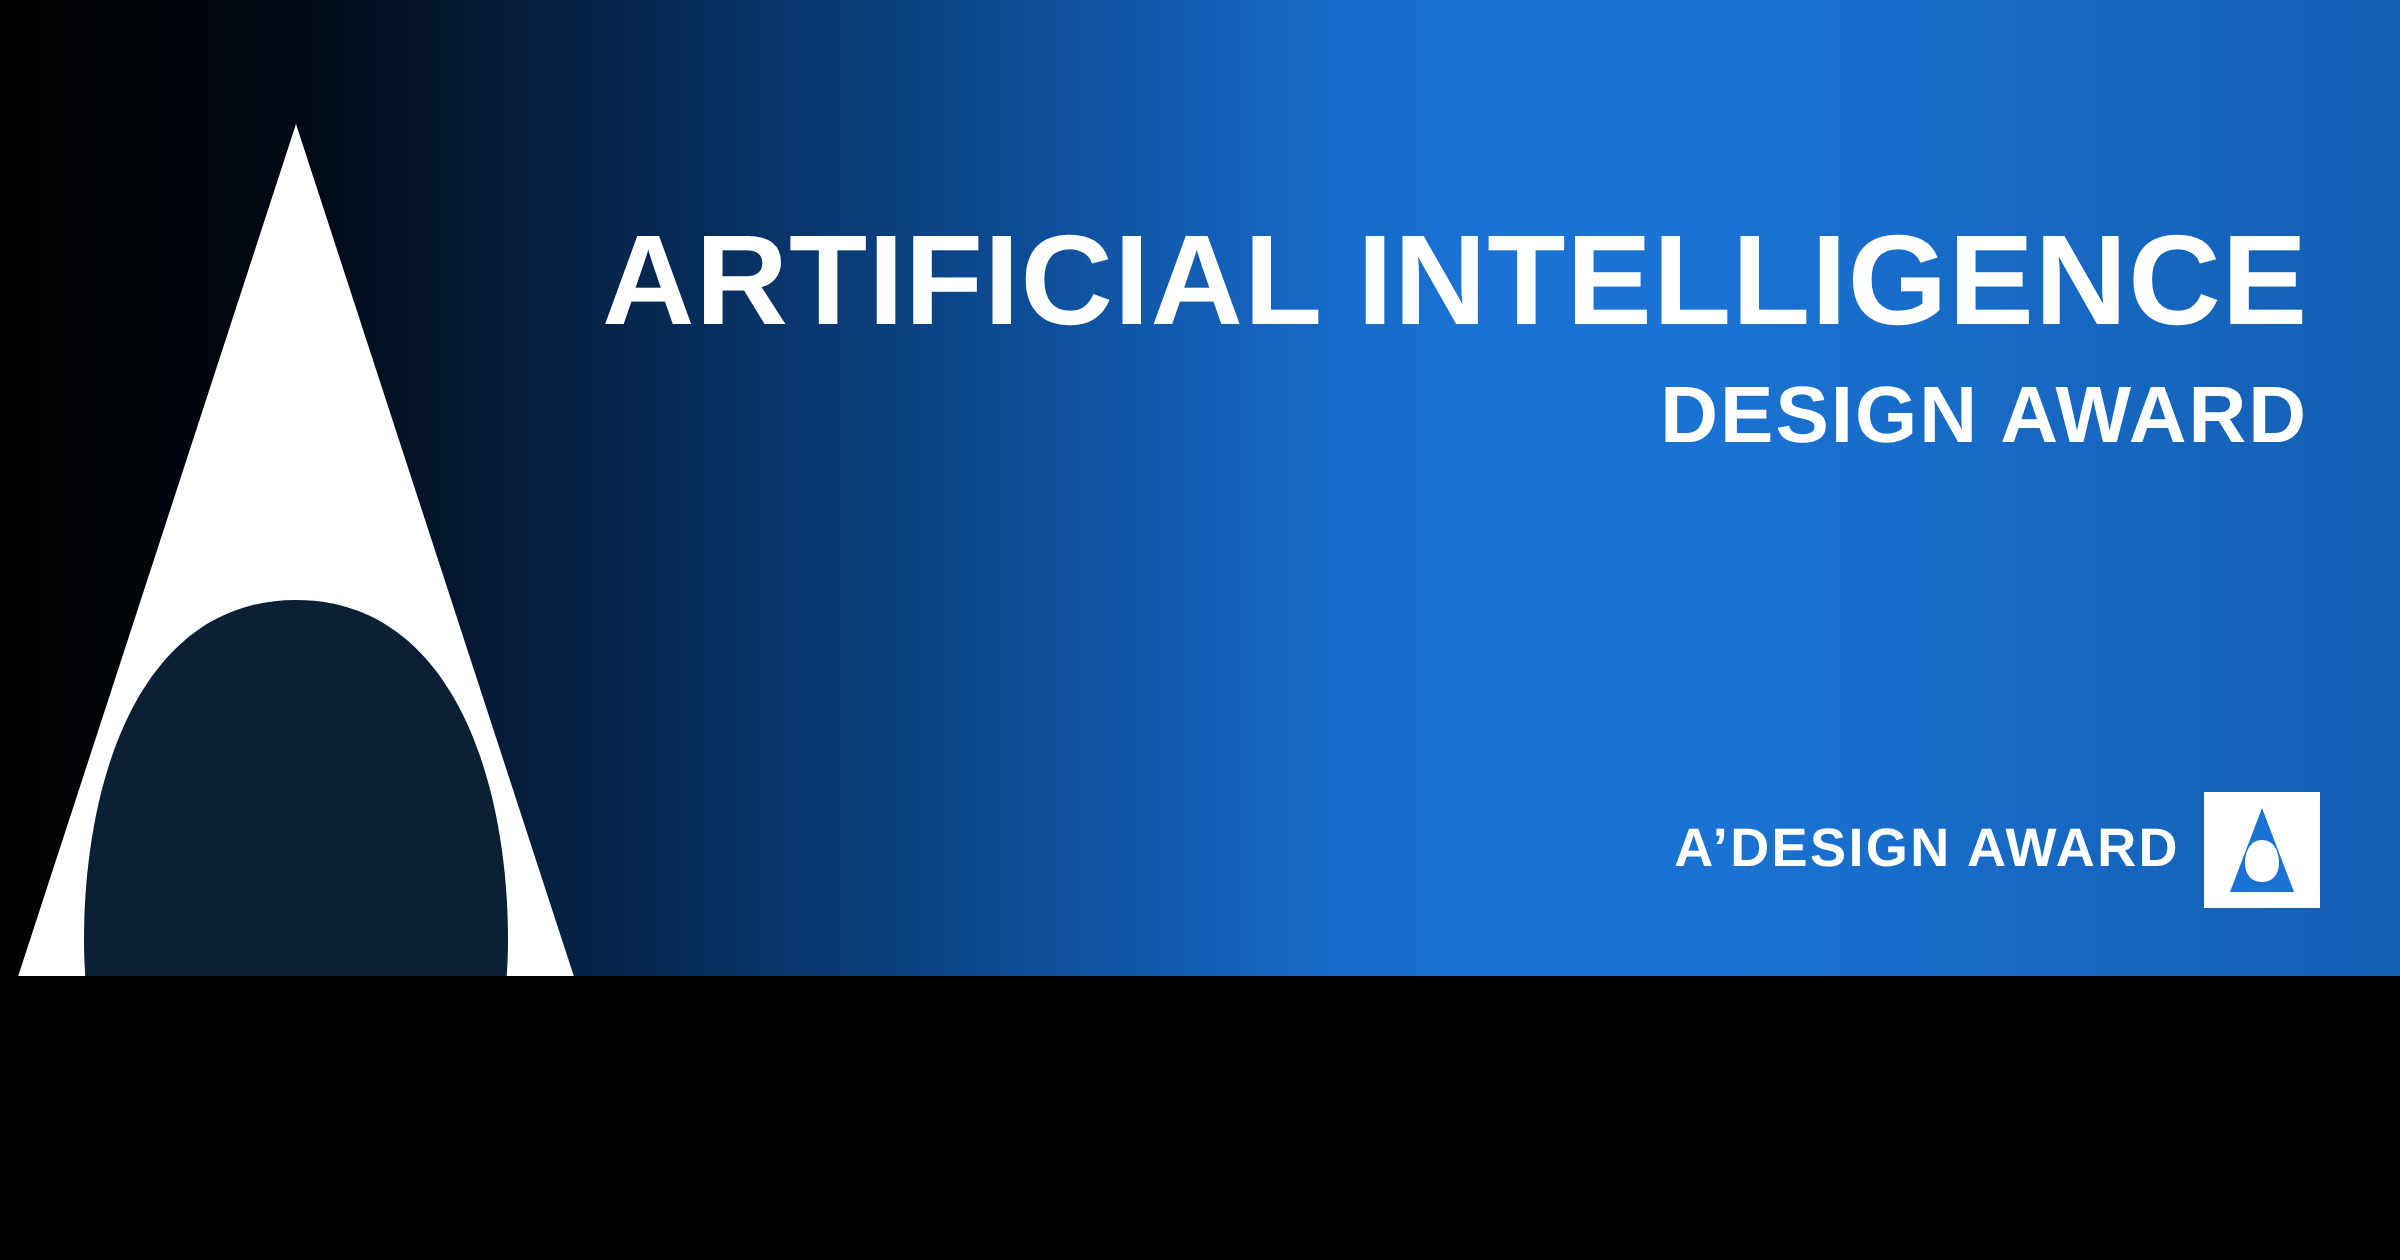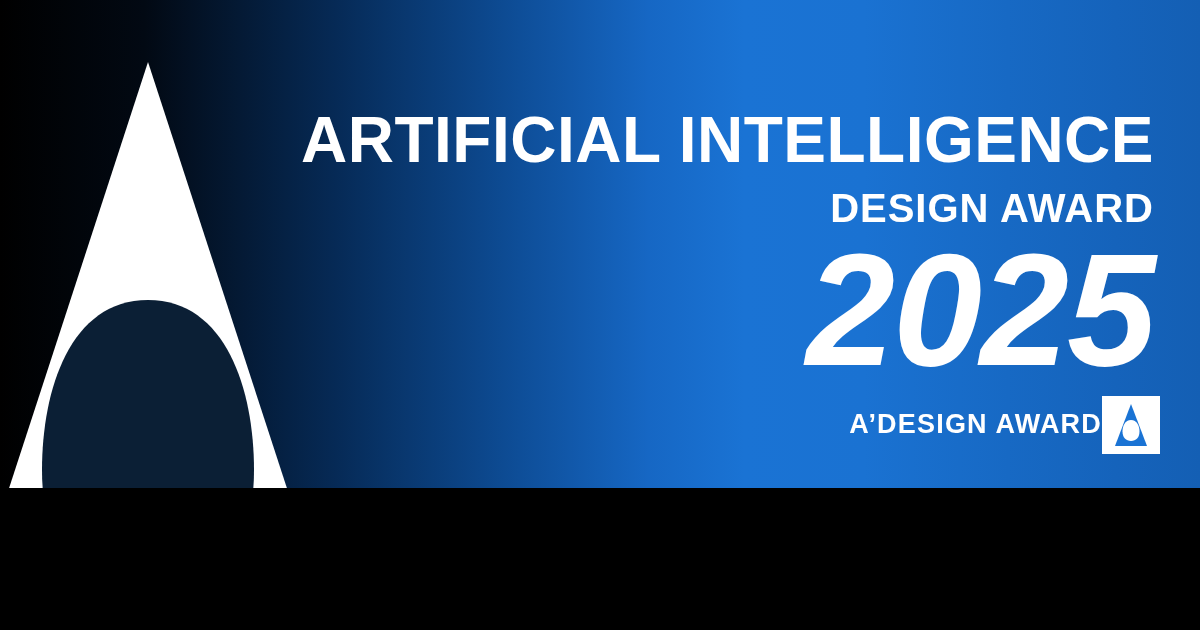--- a/index.html
+++ b/index.html
@@ -66,21 +66,21 @@
     white-space: nowrap;
   }
 
   
   #logo-lockup {
     position: absolute;
     right: 40px;
     bottom: 34px;
     display: flex;
     align-items: center;
-    gap: 0;
+    gap: 12px;
   }
   .logo-text {
     color: #ffffff;
     text-align: right;
     font-weight: 700;
     line-height: 1.08;
   }
   .logo-text .l1 {
     font-size: 27px;
     letter-spacing: 1.2px;
@@ -117,21 +117,20 @@
                C 70 300, 42 390, 42 470
                C 42 560, 90 608, 148 608
                C 206 608, 254 560, 254 470
                C 254 390, 226 300, 148 300 Z" fill="#0b1f35"></path>
     </g>
   </svg>
 
   <div class="title-block">
     <div class="line-1">ARTIFICIAL INTELLIGENCE</div>
     <div class="line-2">DESIGN AWARD</div>
-    <div class="line-3">2025</div>
   </div>
 
   <div id="logo-lockup">
     <div class="logo-text">
       <div class="l1">A’DESIGN AWARD</div>
     </div>
     <div class="logo-badge">
       <svg width="34" height="44" viewBox="0 0 34 44" aria-hidden="true">
         <path d="M17 1 L1 43 L33 43 Z" fill="#1a73d4"></path>
         <path d="M17 17

